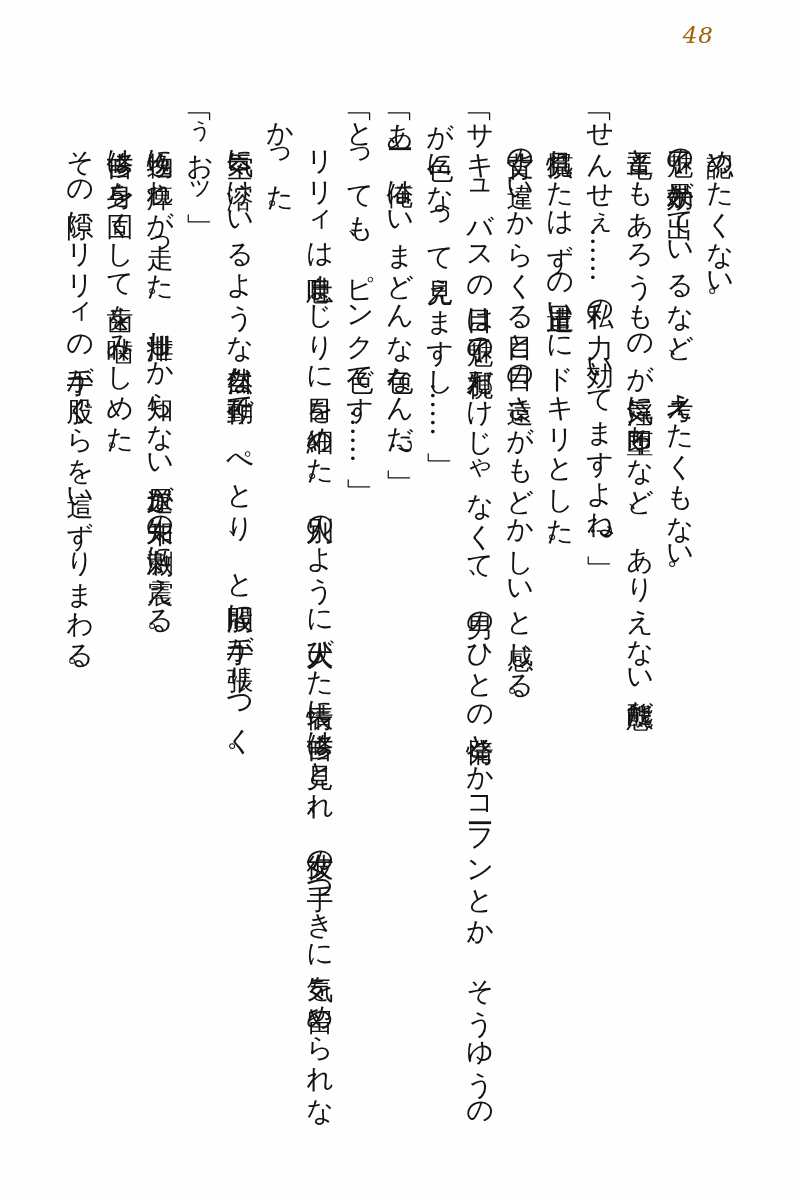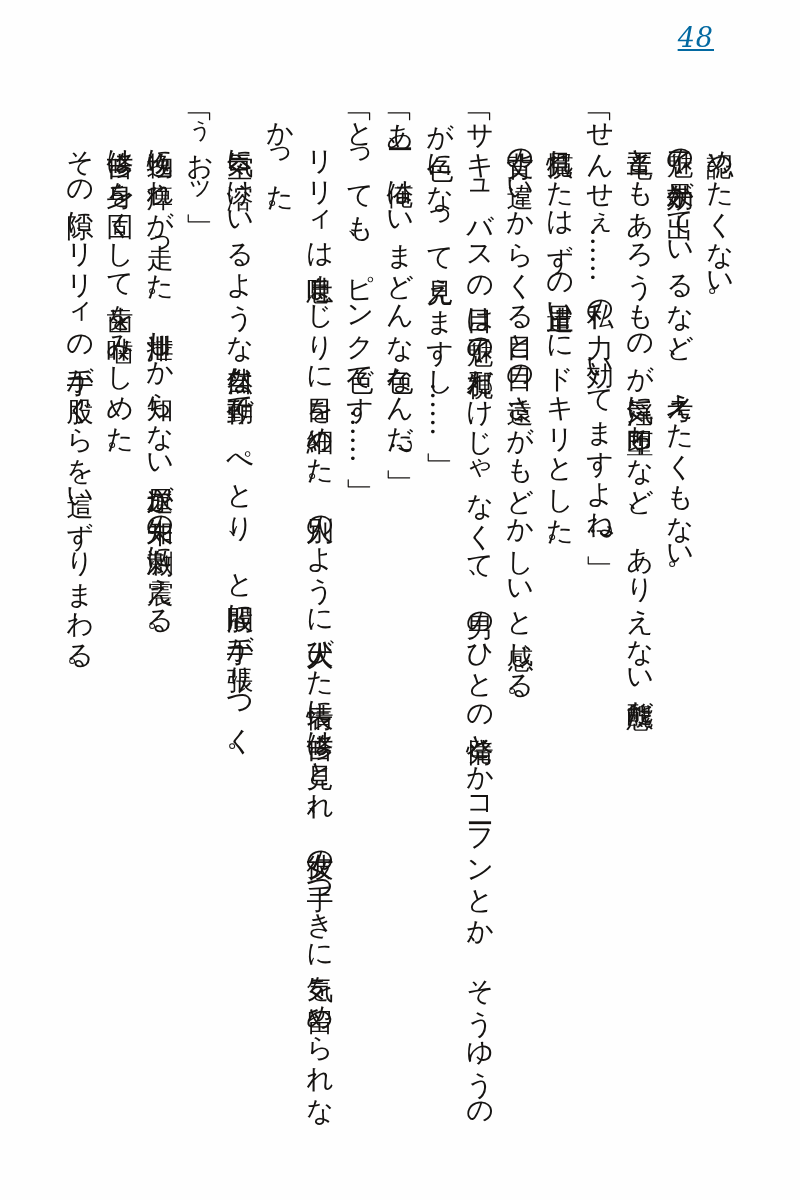--- a/index.html
+++ b/index.html
@@ -18,24 +18,23 @@
     height: 1200px;
     overflow: hidden;
     background: #fefefe;
   }
   .page-number {
     position: absolute;
     top: 22px;
     right: 86px;
     font-family: "DejaVu Serif", serif;
     font-style: italic;
-    font-size: 27px;
-    color: #0369a1;
+    font-size: 23px;
+    color: #a16207;
     letter-spacing: 1px;
-    text-decoration: underline;
   }
   .body-text {
     position: absolute;
     top: 104px;
     right: 60px;
     height: 1032px; 
     writing-mode: vertical-rl;
     text-orientation: mixed;
     font-size: 27px;
     line-height: 40px; 

